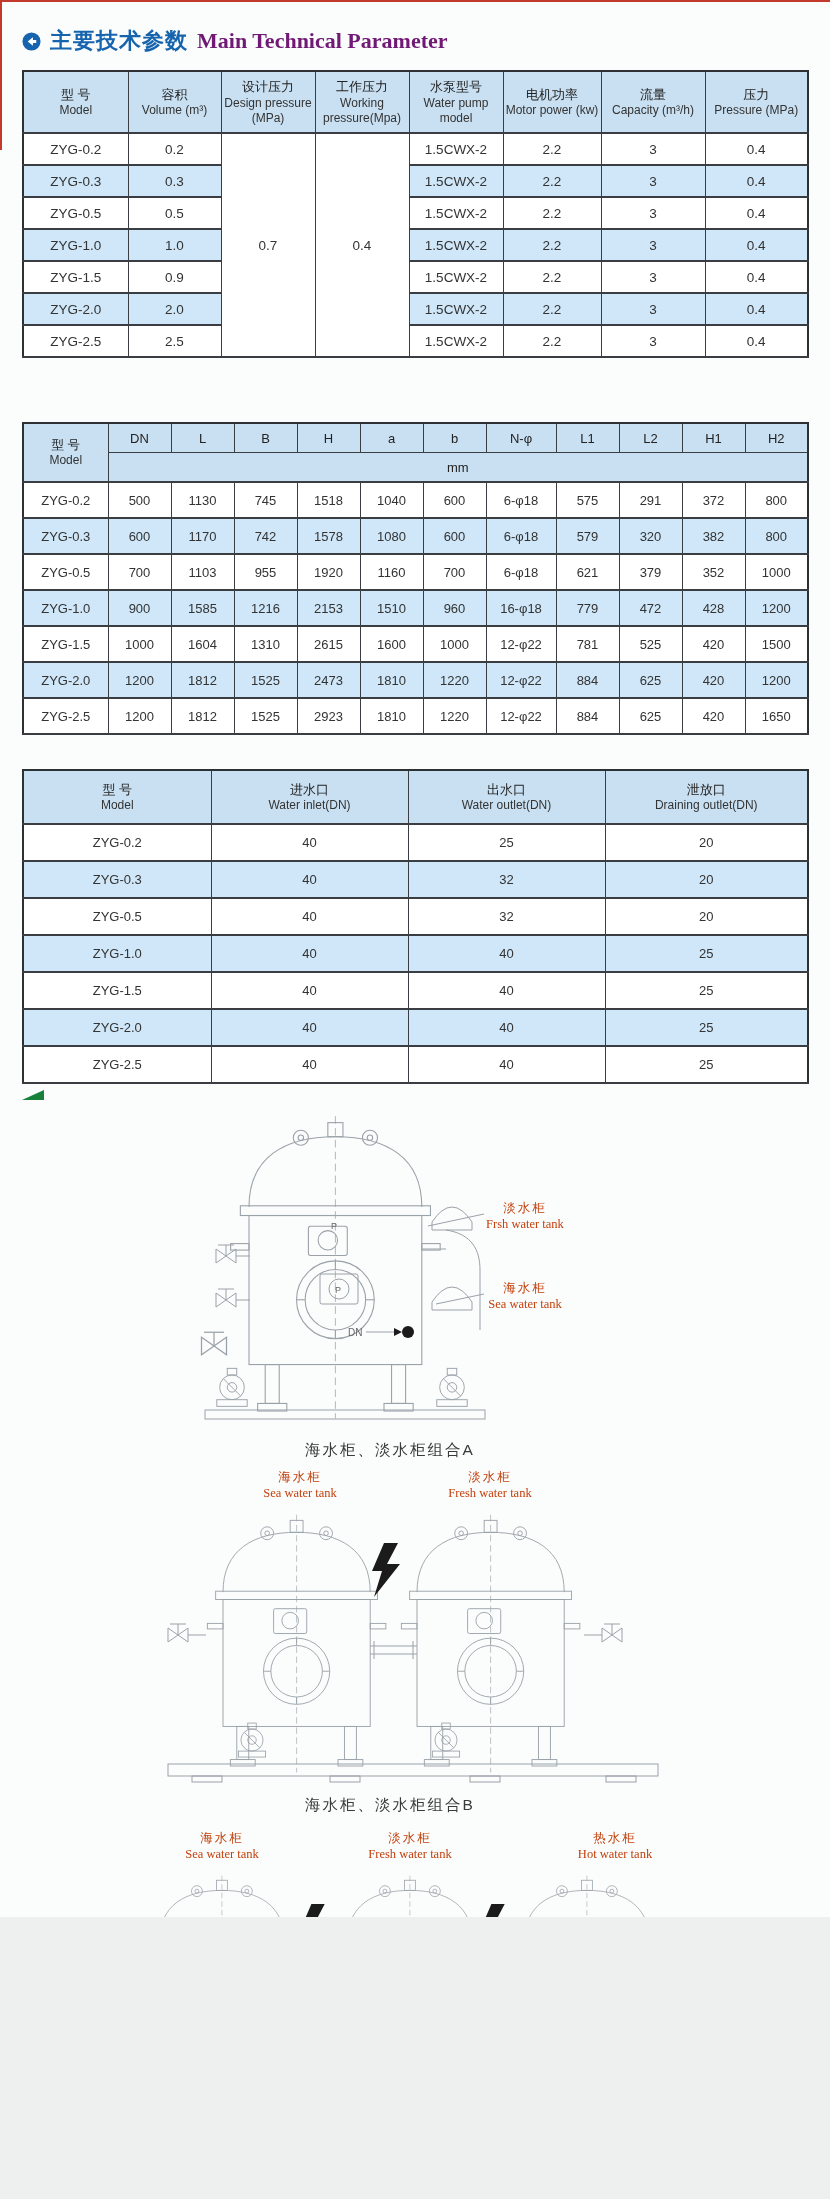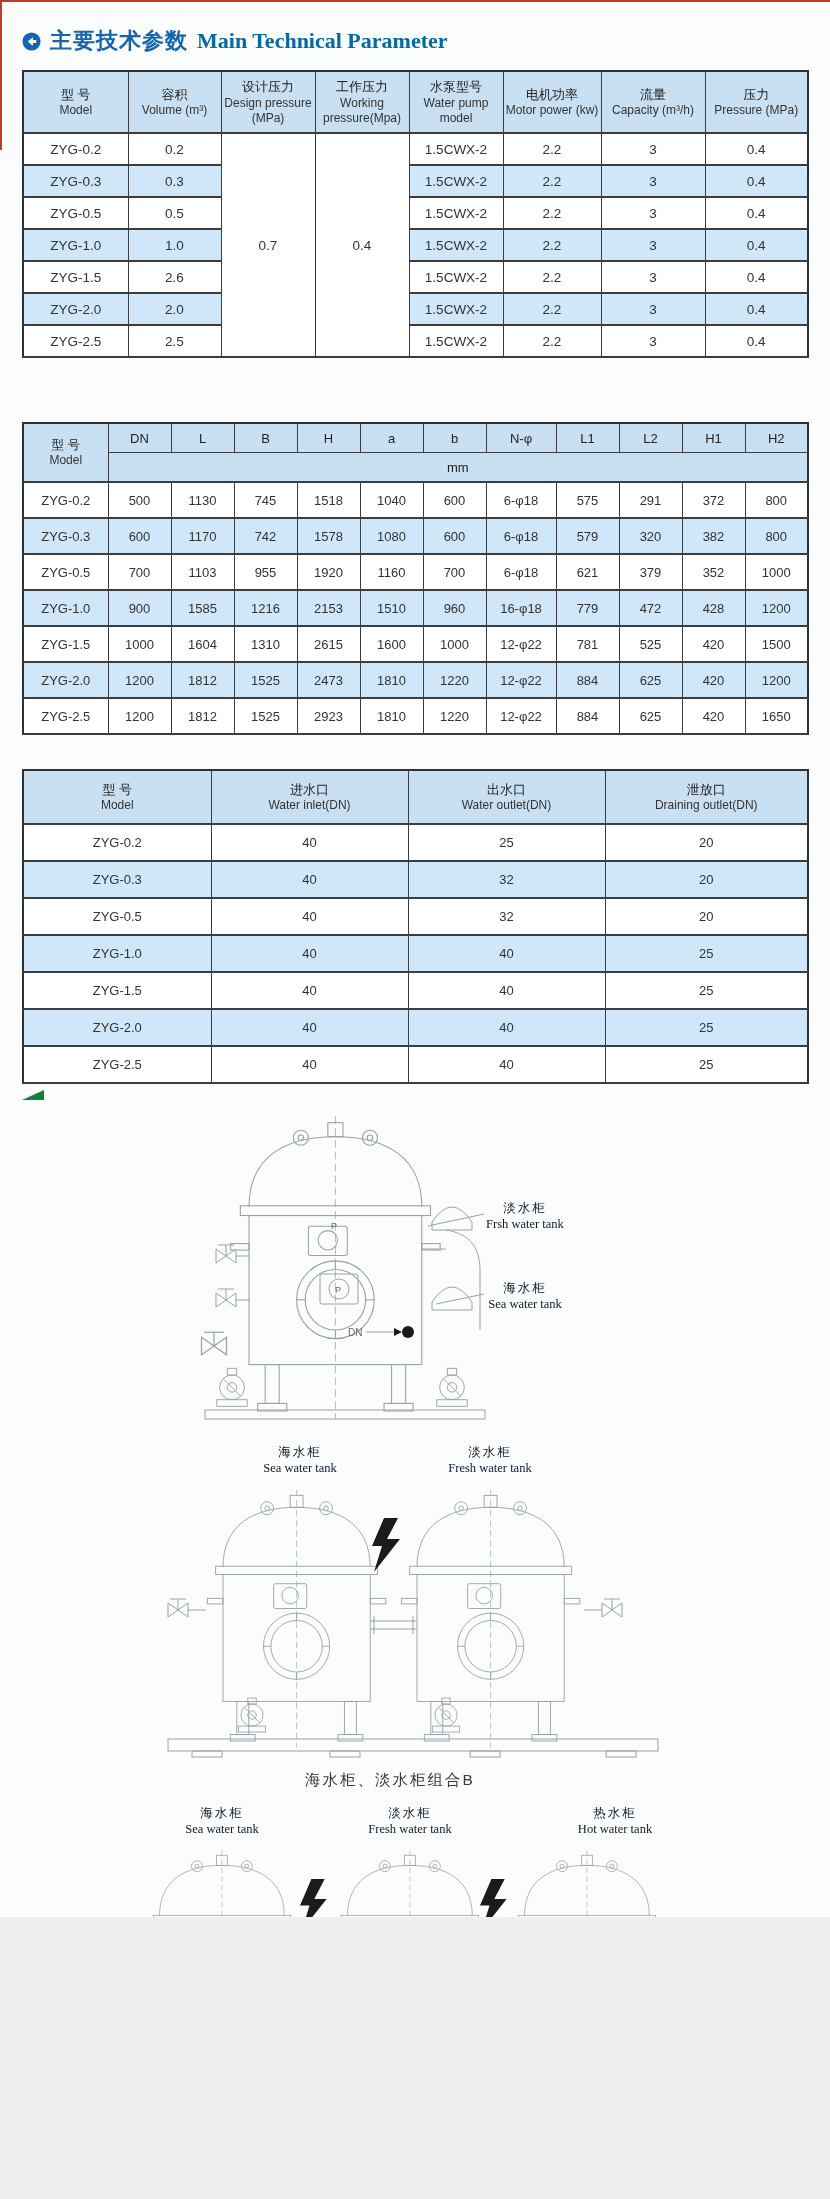--- a/index.html
+++ b/index.html
@@ -3,21 +3,21 @@
 <meta charset="utf-8">
 <style>
   html,body{margin:0;padding:0;background:#eef0f0;}
   .page{position:relative;width:830px;height:1917px;margin:0 auto;background:#fbfcfc;
         font-family:"Liberation Sans",sans-serif;color:#222;overflow:hidden;}
   .edge-top{position:absolute;top:0;left:0;width:830px;height:2px;background:#c3392b;}
   .edge-left{position:absolute;top:0;left:0;width:2px;height:150px;background:#c3392b;}
 
   .sec-title{display:flex;align-items:center;gap:9px;margin:0 0 0 22px;padding-top:0;}
   .sec-title .zh{font-size:22px;font-weight:bold;color:#1663ae;letter-spacing:1px;}
-  .sec-title .en{font-size:22px;font-weight:bold;color:#0369a1;font-family:"Liberation Serif",serif;}
+  .sec-title .en{font-size:22px;font-weight:bold;color:#701a75;font-family:"Liberation Serif",serif;}
   .arrow-icon{width:19px;height:19px;flex:0 0 auto;}
 
   table{border-collapse:collapse;table-layout:fixed;margin-left:22px;width:785px;
         border:2px solid #2e3133;background:#fff;}
   th,td{border:1px solid #3a3e42;text-align:center;vertical-align:middle;padding:2px 2px;}
   tbody td{border-top-width:2px;border-bottom-width:2px;font-size:13.5px;color:#333;background:#fff;}
   thead th{background:#c9e0f2;font-weight:normal;color:#222;}
   thead .hzh{font-size:13px;line-height:1.35;}
   thead .hen{font-size:12px;line-height:1.25;color:#333;}
   tbody tr:nth-child(even) td{background:#cfe7f8;}
@@ -33,21 +33,21 @@
 
   .gap1{height:46px;} .gap2{height:18px;} .gap3{height:16px;}
   .marker{width:0;height:0;border-bottom:10px solid #17813c;border-left:22px solid transparent;
           margin:6px 0 0 22px;}
 
   .diagram{position:relative;width:830px;}
   .diagram svg.art{position:absolute;left:0;}
   .art *{stroke:#9aa2a9;fill:none;stroke-width:1;}
   .art text{stroke:none;fill:#666;}
   .art .solid{fill:#1b1b1b;stroke:none;}
-  .dlabel{position:absolute;width:110px;text-align:center;color:#0f172a;
+  .dlabel{position:absolute;width:110px;text-align:center;color:#c2410c;
           font-family:"Liberation Serif",serif;font-size:12.5px;line-height:1.3;}
   .dlabel .zh{letter-spacing:2px;}
   .caption{width:780px;text-align:center;font-size:15.5px;color:#3a3a3a;letter-spacing:2px;
            margin:4px 0 0 0;}
 </style>
 </head>
 <body>
 
 <div class="page">
   <div class="edge-top"></div>
@@ -185,21 +185,21 @@
         <tr>
           <td>ZYG-1.0</td>
           <td>1.0</td>
           <td>1.5CWX-2</td>
           <td>2.2</td>
           <td>3</td>
           <td>0.4</td>
         </tr>
         <tr>
           <td>ZYG-1.5</td>
-          <td>2.6</td>
+          <td>0.9</td>
           <td>1.5CWX-2</td>
           <td>2.2</td>
           <td>3</td>
           <td>0.4</td>
         </tr>
         <tr>
           <td>ZYG-2.0</td>
           <td>2.0</td>
           <td>1.5CWX-2</td>
           <td>2.2</td>
@@ -473,20 +473,21 @@
     </svg>
     <div class="dlabel" style="left:470px;top:96px">
       <div class="zh">淡水柜</div>
       <div class="en">Frsh water tank</div>
     </div>
     <div class="dlabel" style="left:470px;top:176px">
       <div class="zh">海水柜</div>
       <div class="en">Sea water tank</div>
     </div>
   </div>
+  <div class="caption">海水柜、淡水柜组合A</div>
 
   <div class="diagram" style="height:322px;margin-top:8px">
     <div class="dlabel" style="left:245px;top:0">
       <div class="zh">海水柜</div>
       <div class="en">Sea water tank</div>
     </div>
     <div class="dlabel" style="left:435px;top:0">
       <div class="zh">淡水柜</div>
       <div class="en">Fresh water tank</div>
     </div>

